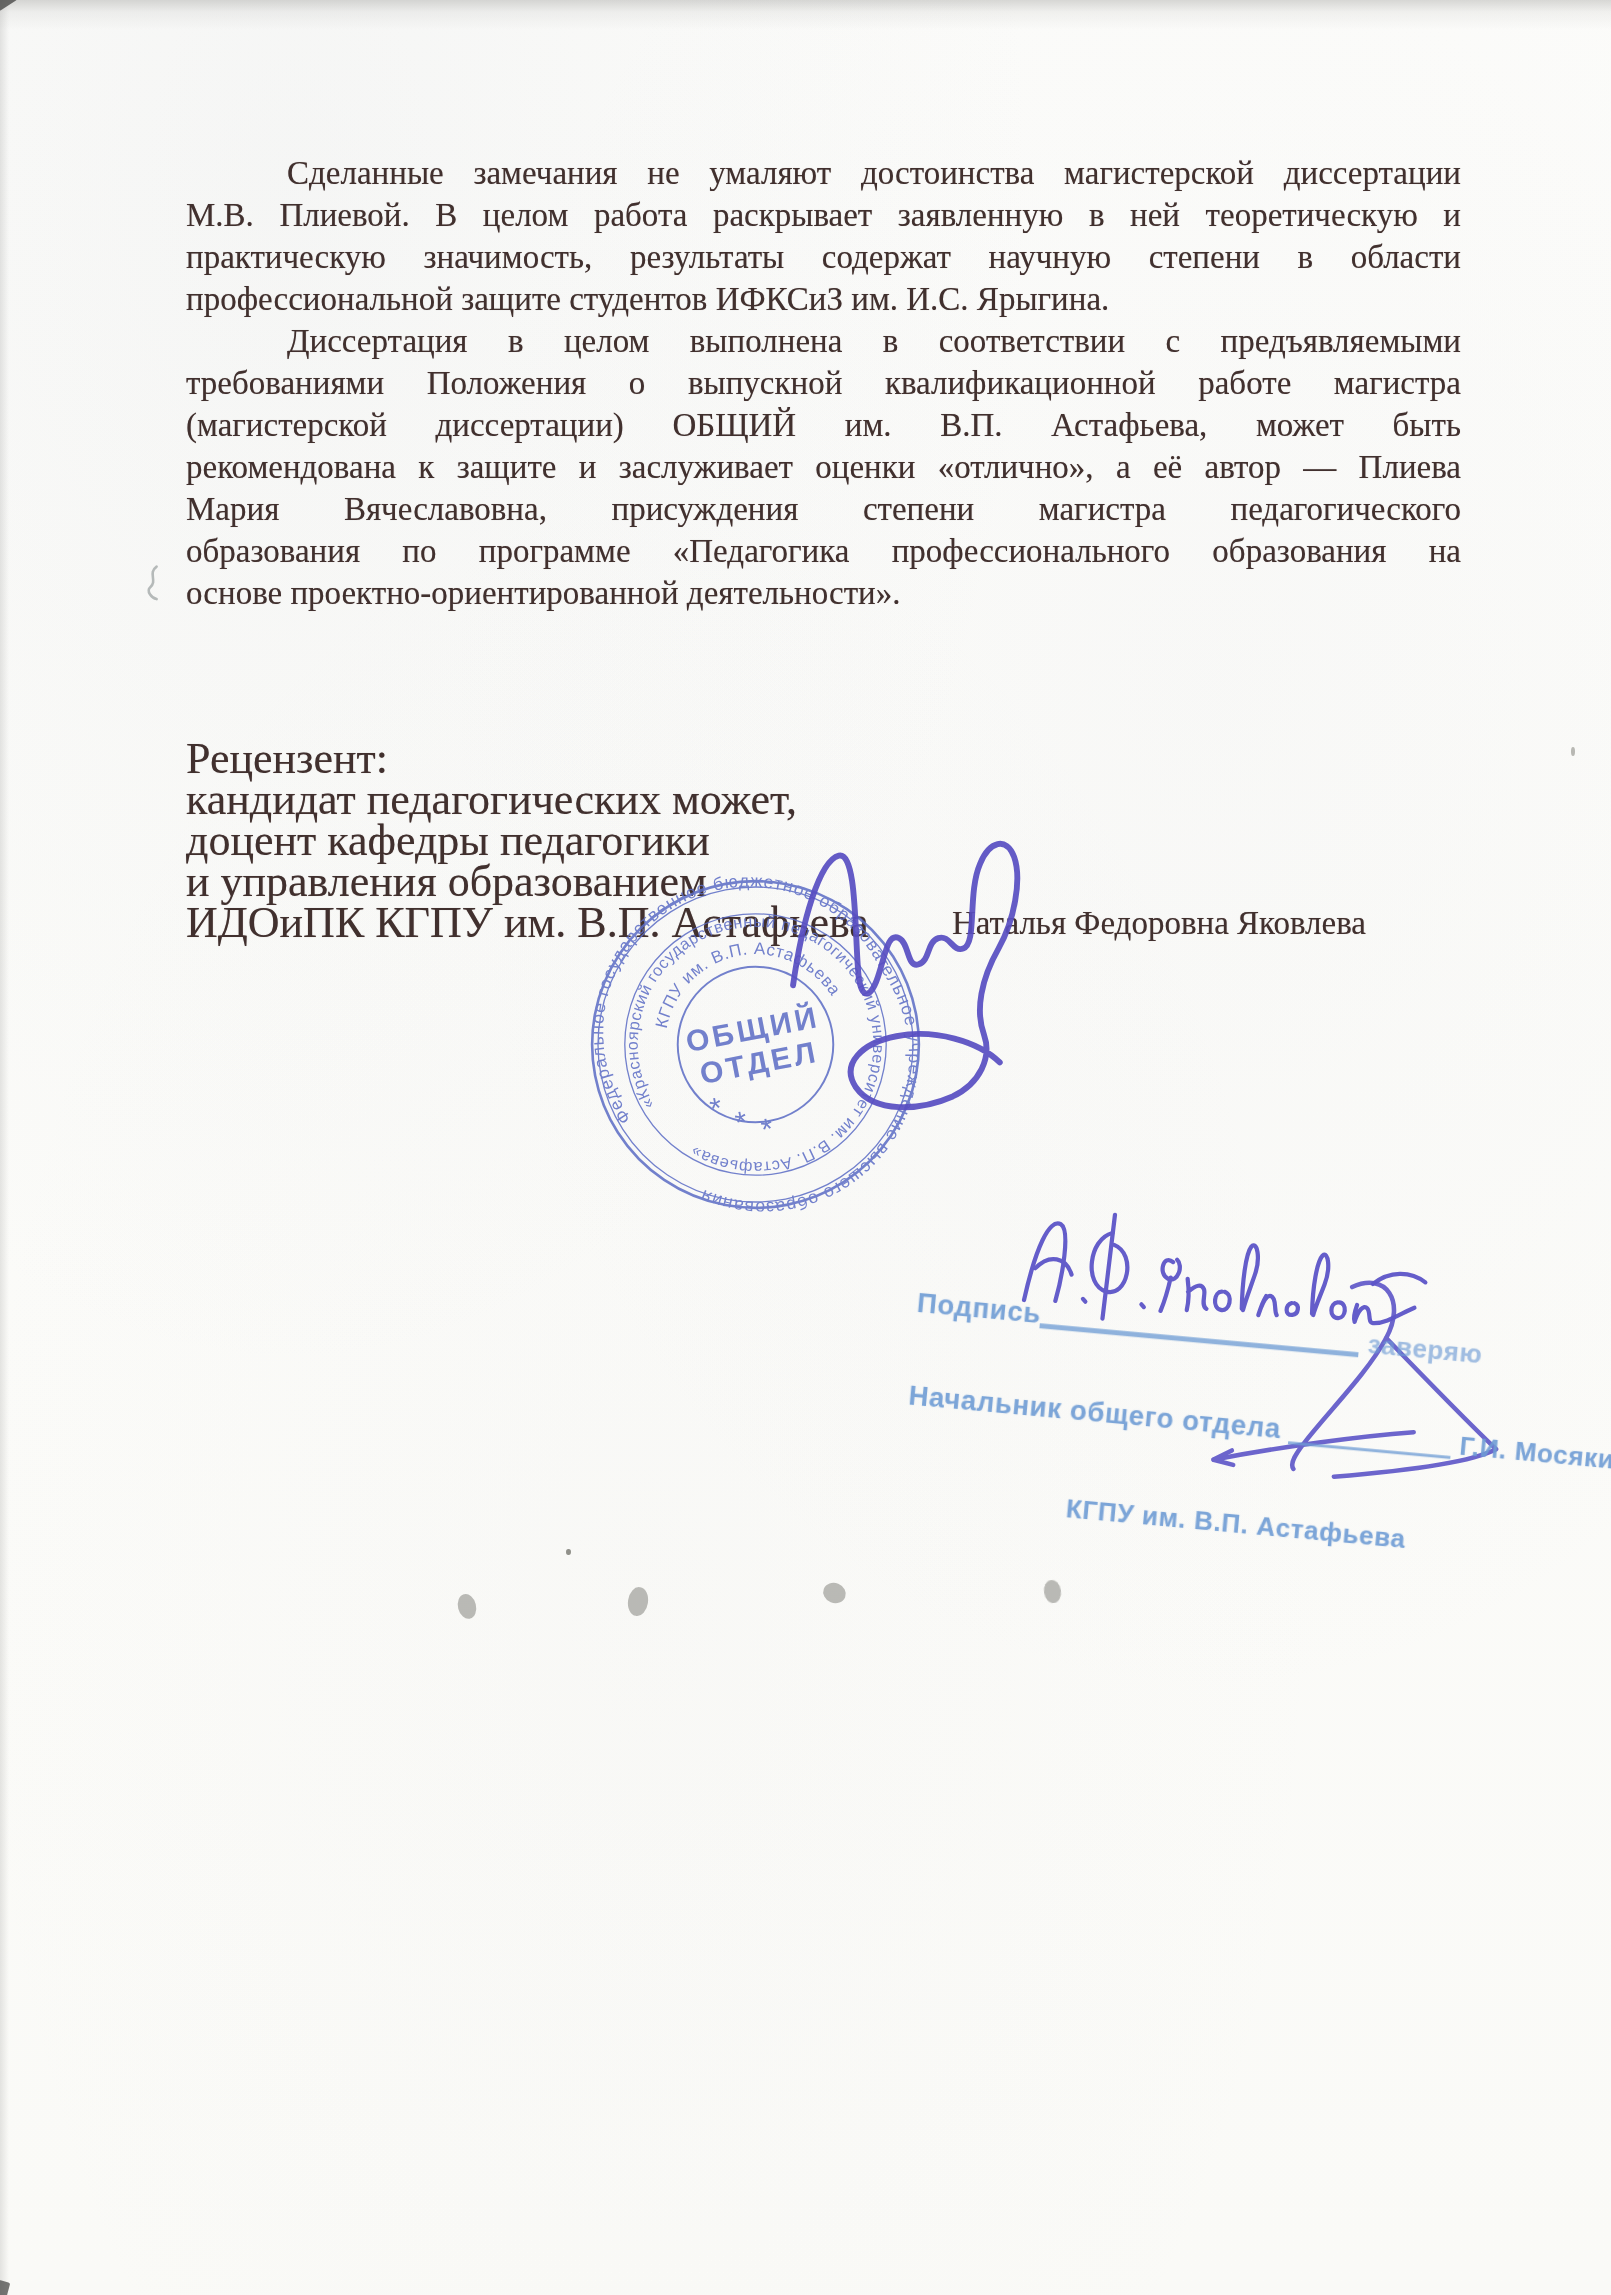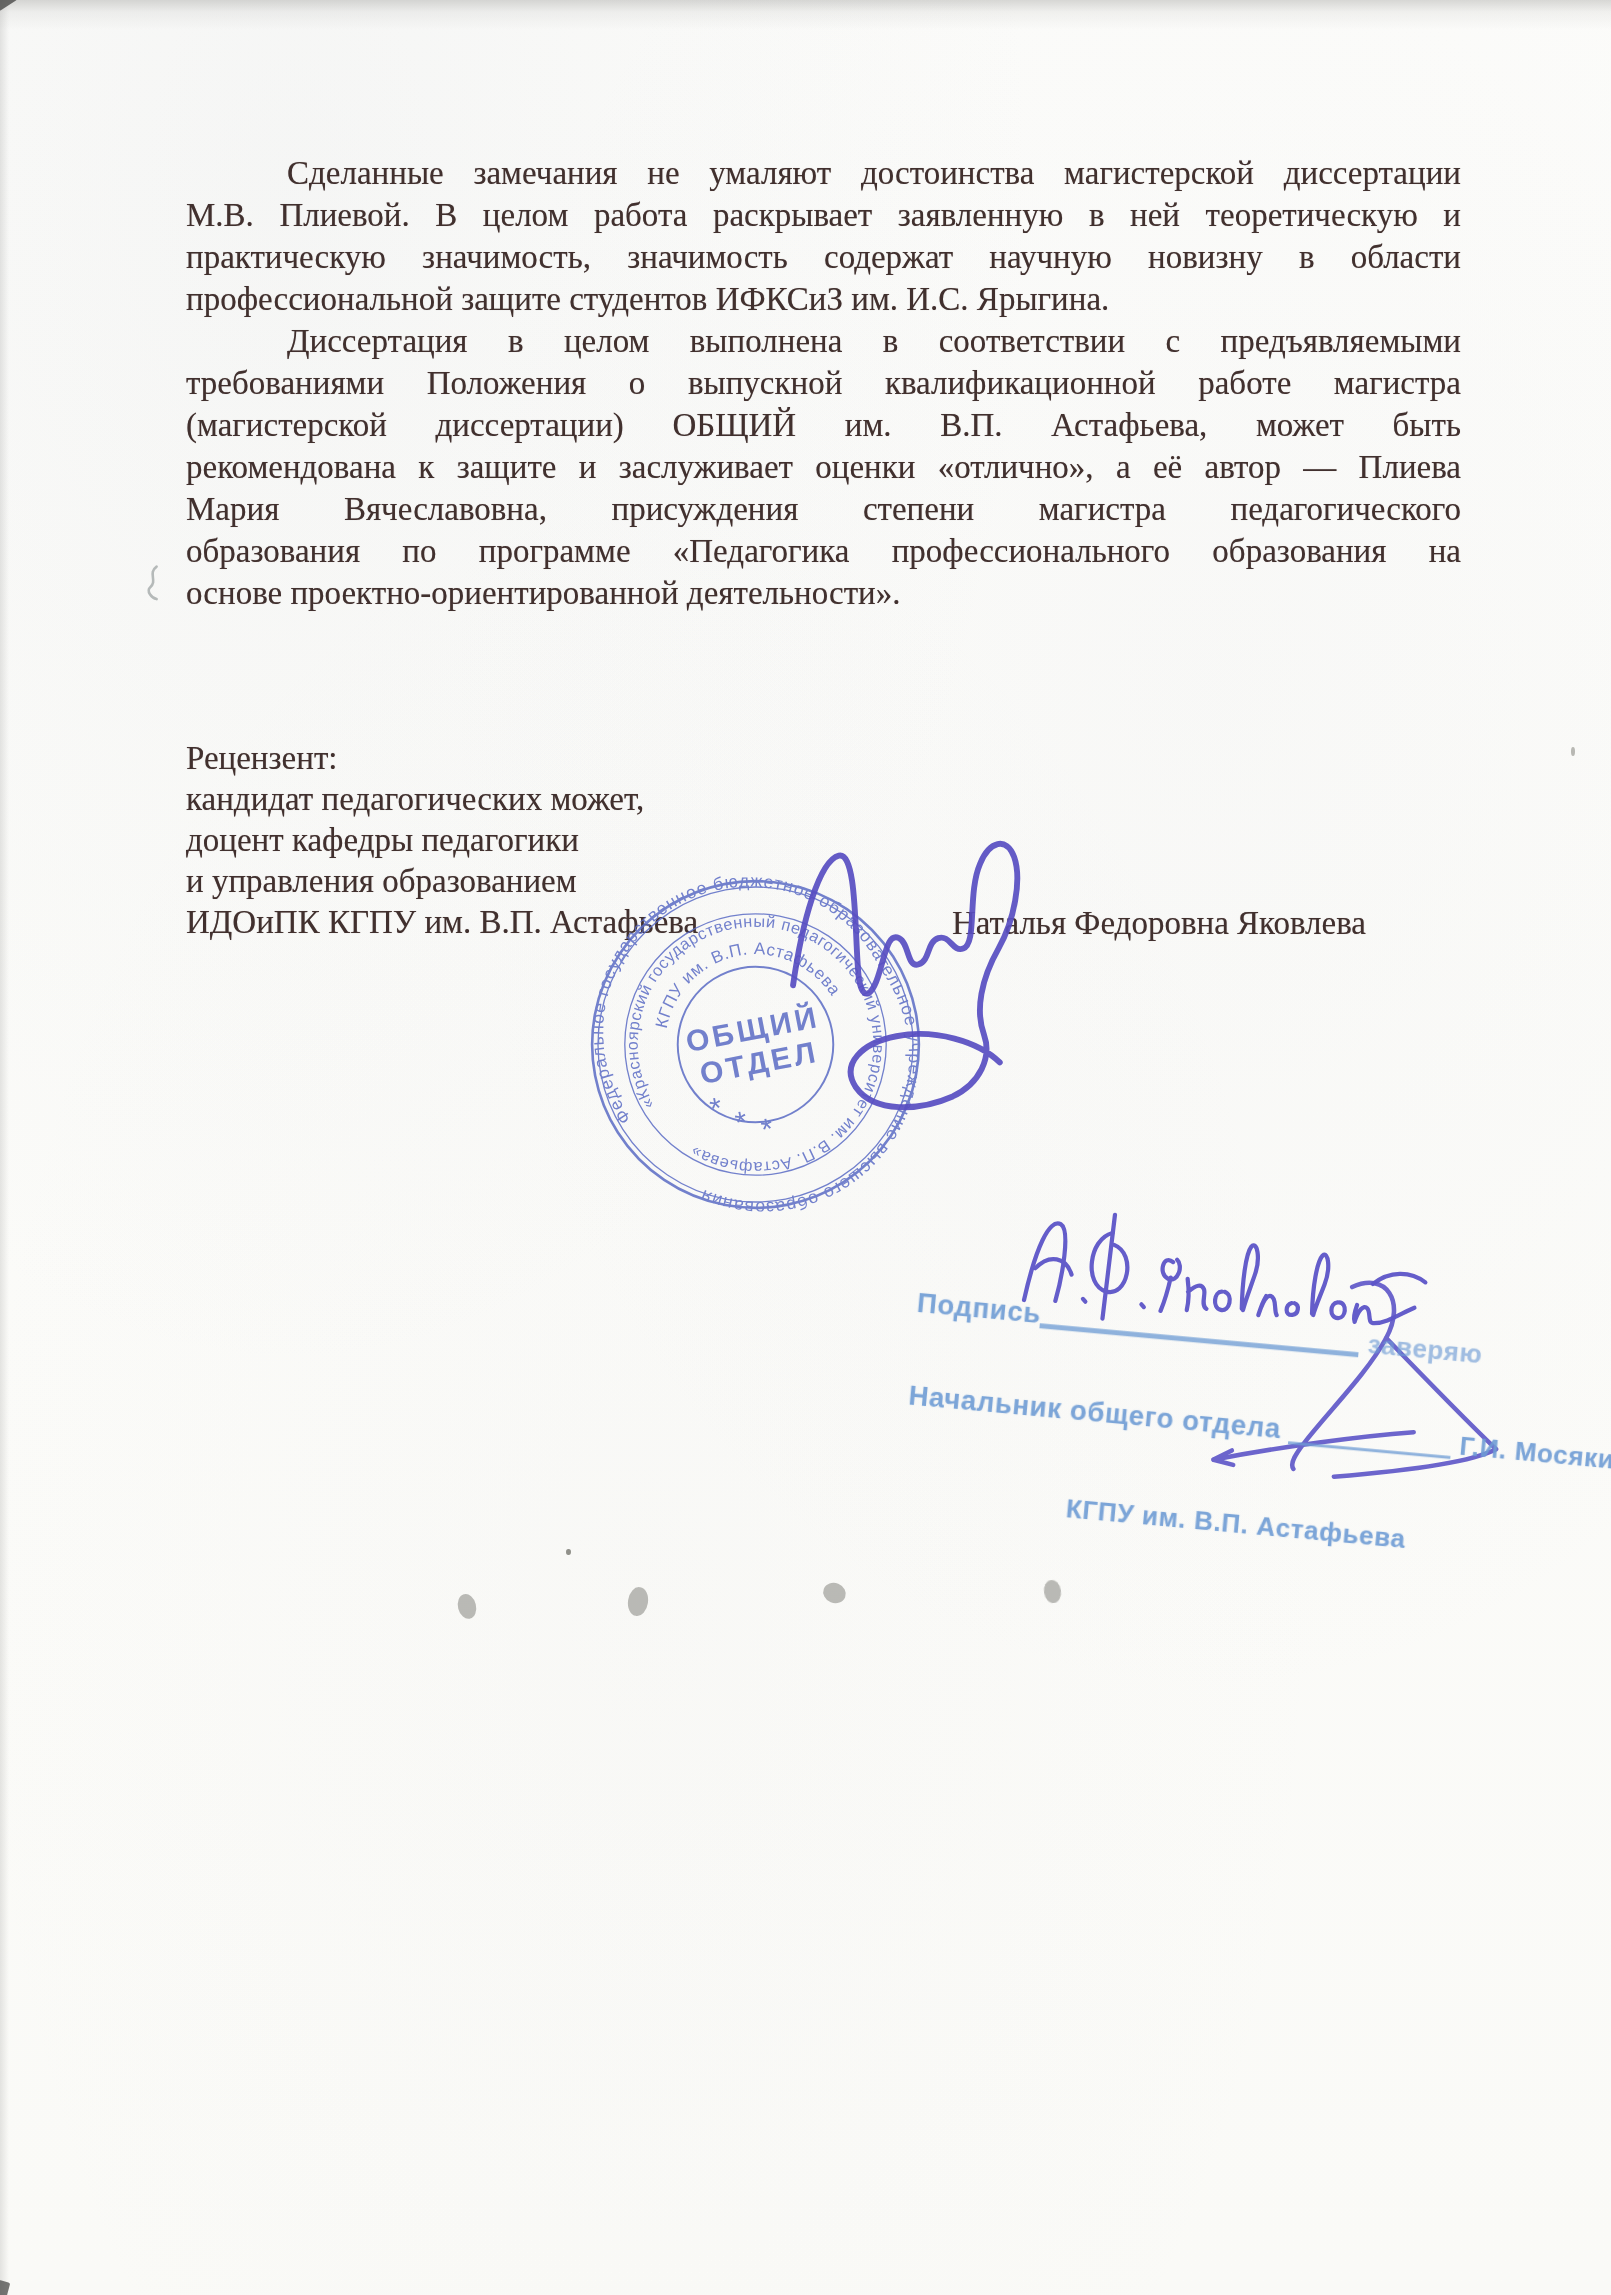--- a/index.html
+++ b/index.html
@@ -20,21 +20,21 @@
   .corner.tl{left:-5.2px;top:-3.3px;width:22px;height:9.2px;transform:rotate(-33deg);opacity:.8;}
   .corner.bl{left:-3.9px;bottom:-5.2px;width:11.8px;height:19.6px;transform:rotate(15deg);opacity:.75;}
 
   .textblock{position:absolute;left:186px;top:152px;width:1275px;color:#41302e;
     font-size:33px; text-shadow:0 0 0.7px rgba(62,42,40,.45);}
   .tline{height:42px;line-height:42px;text-align:justify;text-align-last:justify;overflow:hidden;}
   .tline.first{padding-left:101px;}
   .tline.last{text-align-last:left;}
 
   .reviewer-block{position:absolute;left:186px;top:738px;width:719px;color:#41302e;
-    font-size:33px;line-height:41px;text-shadow:0 0 0.7px rgba(62,42,40,.45);}
+    font-size:44px;line-height:41px;text-shadow:0 0 0.7px rgba(62,42,40,.45);}
   .reviewer-name{position:absolute;left:952px;top:903px;color:#41302e;font-size:33px;line-height:41px;
     text-shadow:0 0 0.7px rgba(62,42,40,.45);}
 
   .round-stamp{position:absolute;left:566px;top:855px;opacity:.85;}
   .round-stamp text{font-family:"Liberation Sans","DejaVu Sans",sans-serif;}
 
   .pen-sig{position:absolute;left:759px;top:823px;opacity:.92;}
   .hand-name{position:absolute;left:1007px;top:1203px;transform:rotate(4deg);opacity:.95;}
   .clerk-flourish{position:absolute;left:1190px;top:1275px;opacity:.9;}
 
@@ -61,21 +61,21 @@
 
 <div class="page">
   <div class="top-shade"></div>
   <div class="left-shade"></div>
   <div class="corner tl"></div>
   <div class="corner bl"></div>
 
   <div class="textblock">
     <div class="tline first">Сделанные замечания не умаляют достоинства магистерской диссертации</div>
     <div class="tline">М.В. Плиевой. В целом работа раскрывает заявленную в ней теоретическую и</div>
-    <div class="tline">практическую значимость, значимость содержат научную новизну в области</div>
+    <div class="tline">практическую значимость, результаты содержат научную степени в области</div>
     <div class="tline last">профессиональной защите студентов ИФКСиЗ им. И.С. Ярыгина.</div>
     <div class="tline first">Диссертация в целом выполнена в соответствии с предъявляемыми</div>
     <div class="tline">требованиями Положения о выпускной квалификационной работе магистра</div>
     <div class="tline">(магистерской диссертации) ОБЩИЙ им. В.П. Астафьева, может быть</div>
     <div class="tline">рекомендована к защите и заслуживает оценки «отлично», а её автор — Плиева</div>
     <div class="tline">Мария Вячеславовна, присуждения степени магистра педагогического</div>
     <div class="tline">образования по программе «Педагогика профессионального образования на</div>
     <div class="tline last">основе проектно-ориентированной деятельности».</div>
   </div>
 

